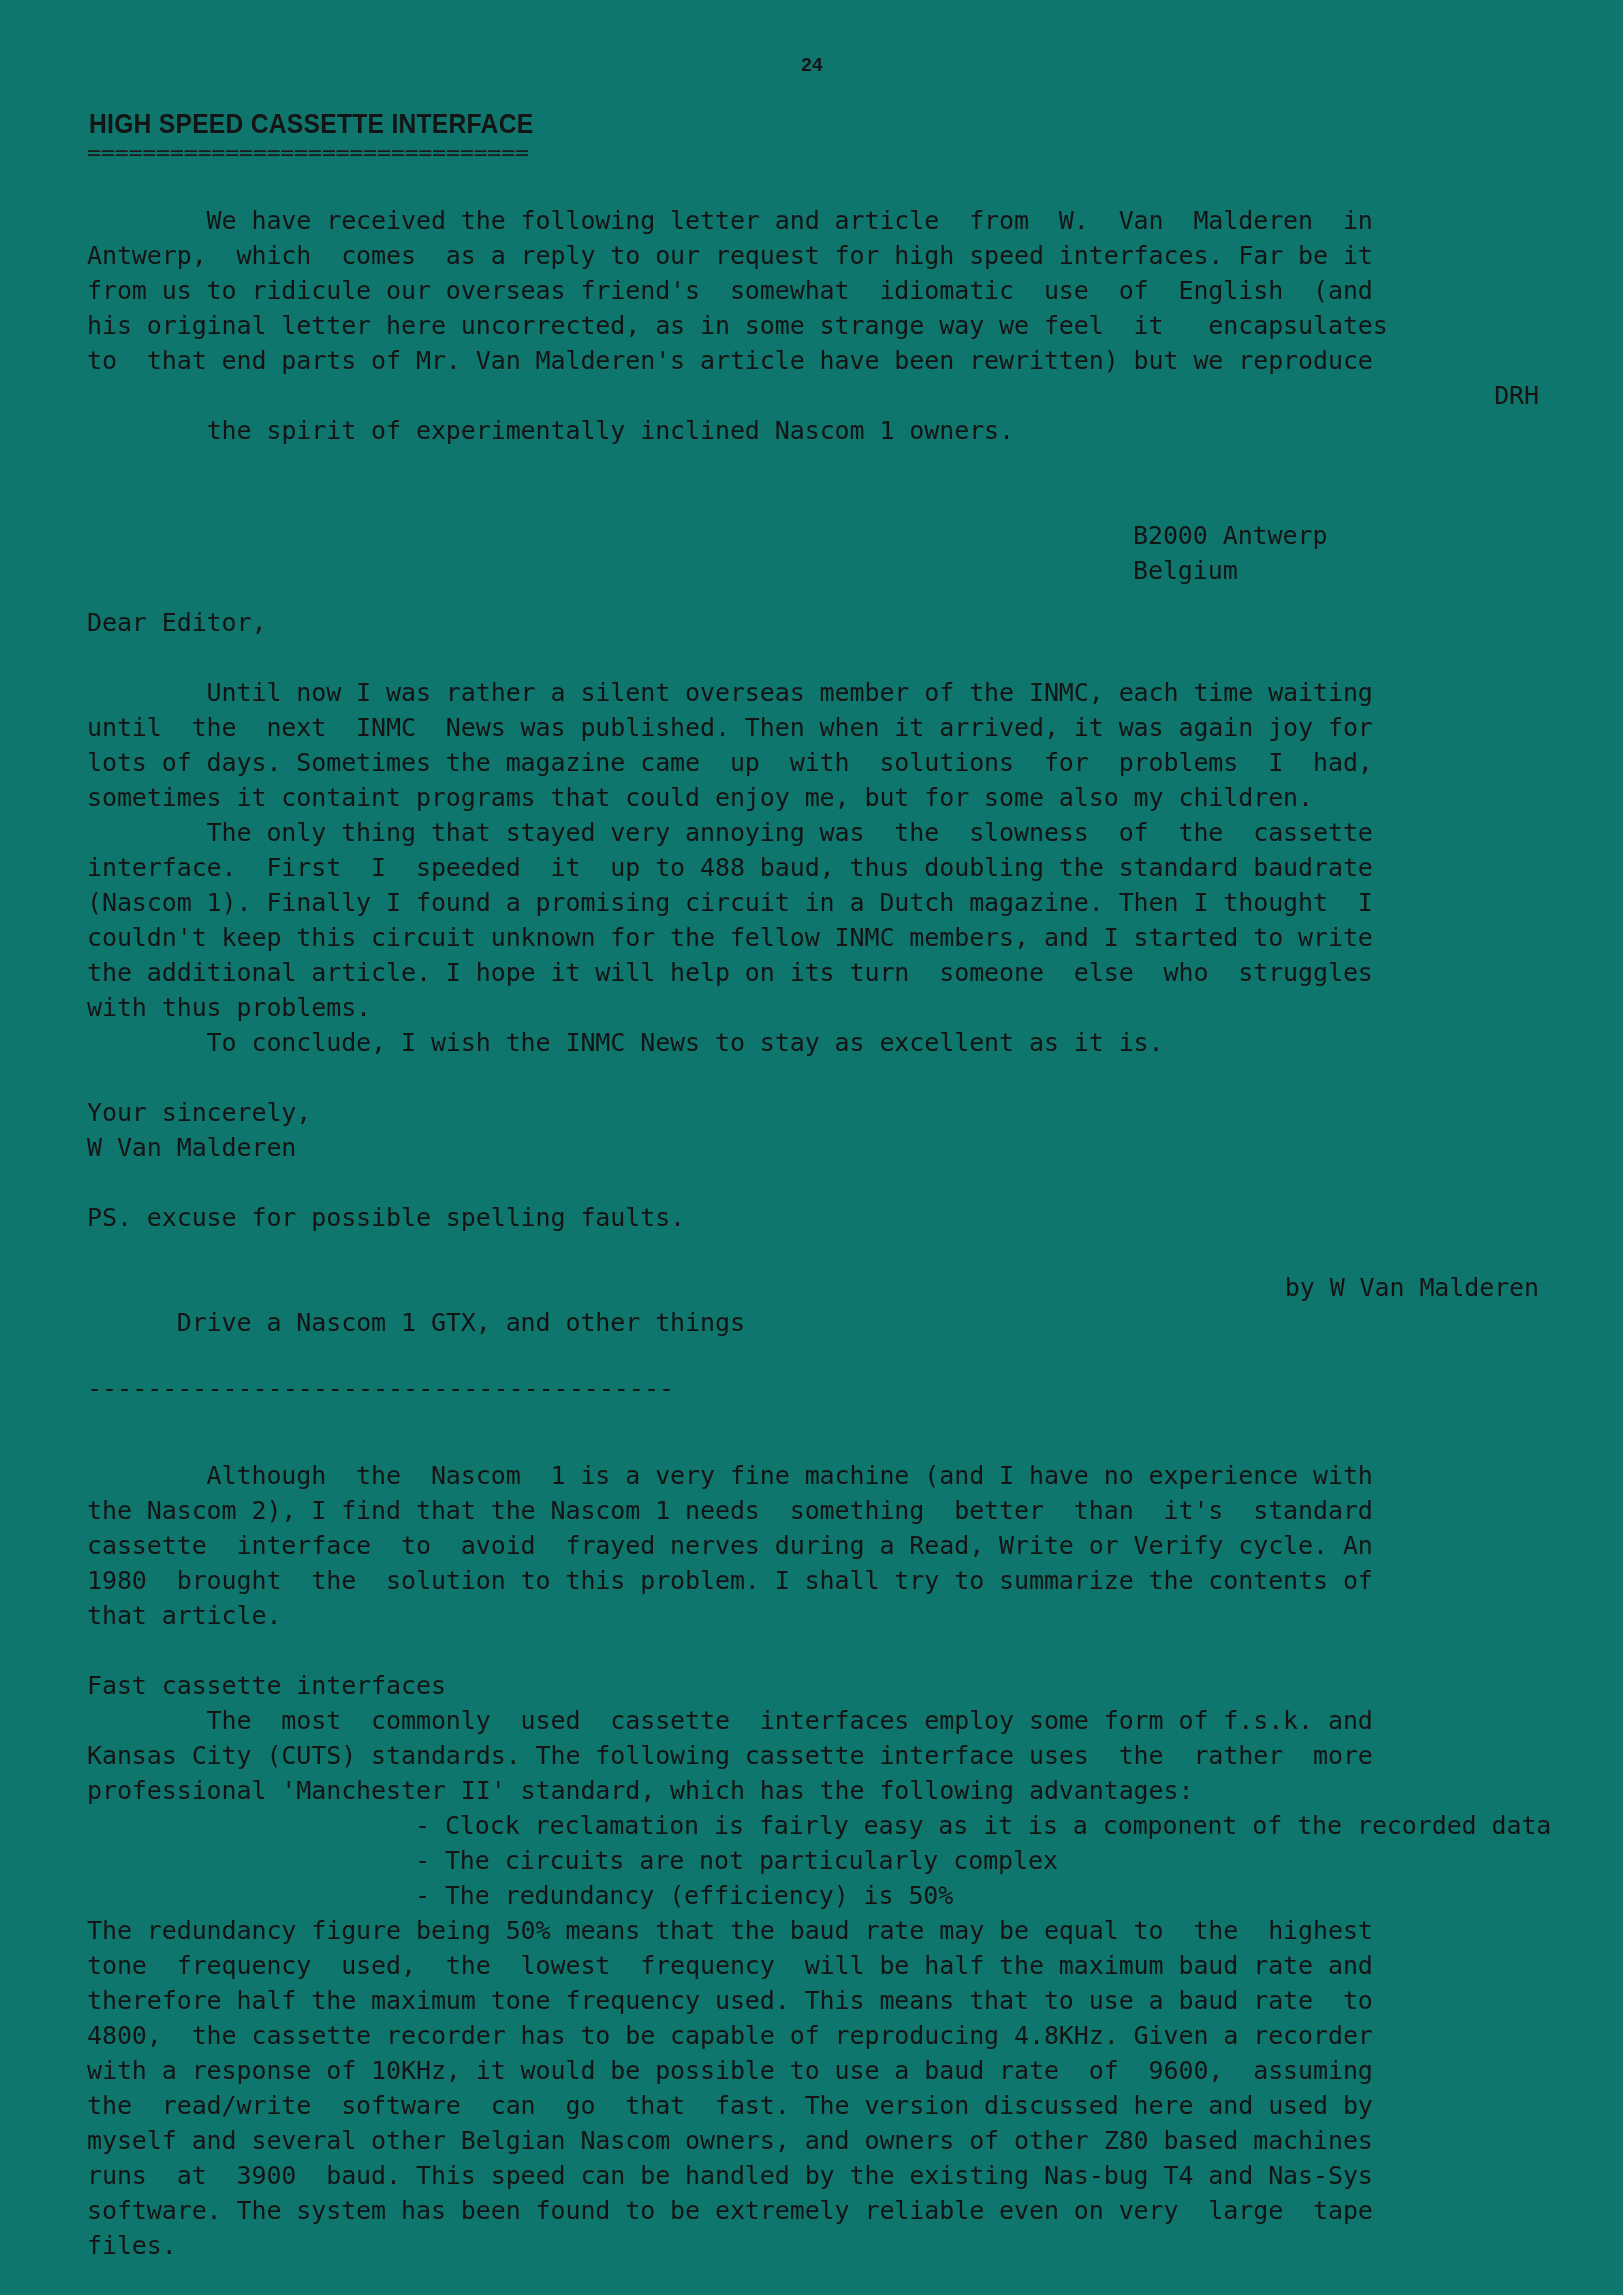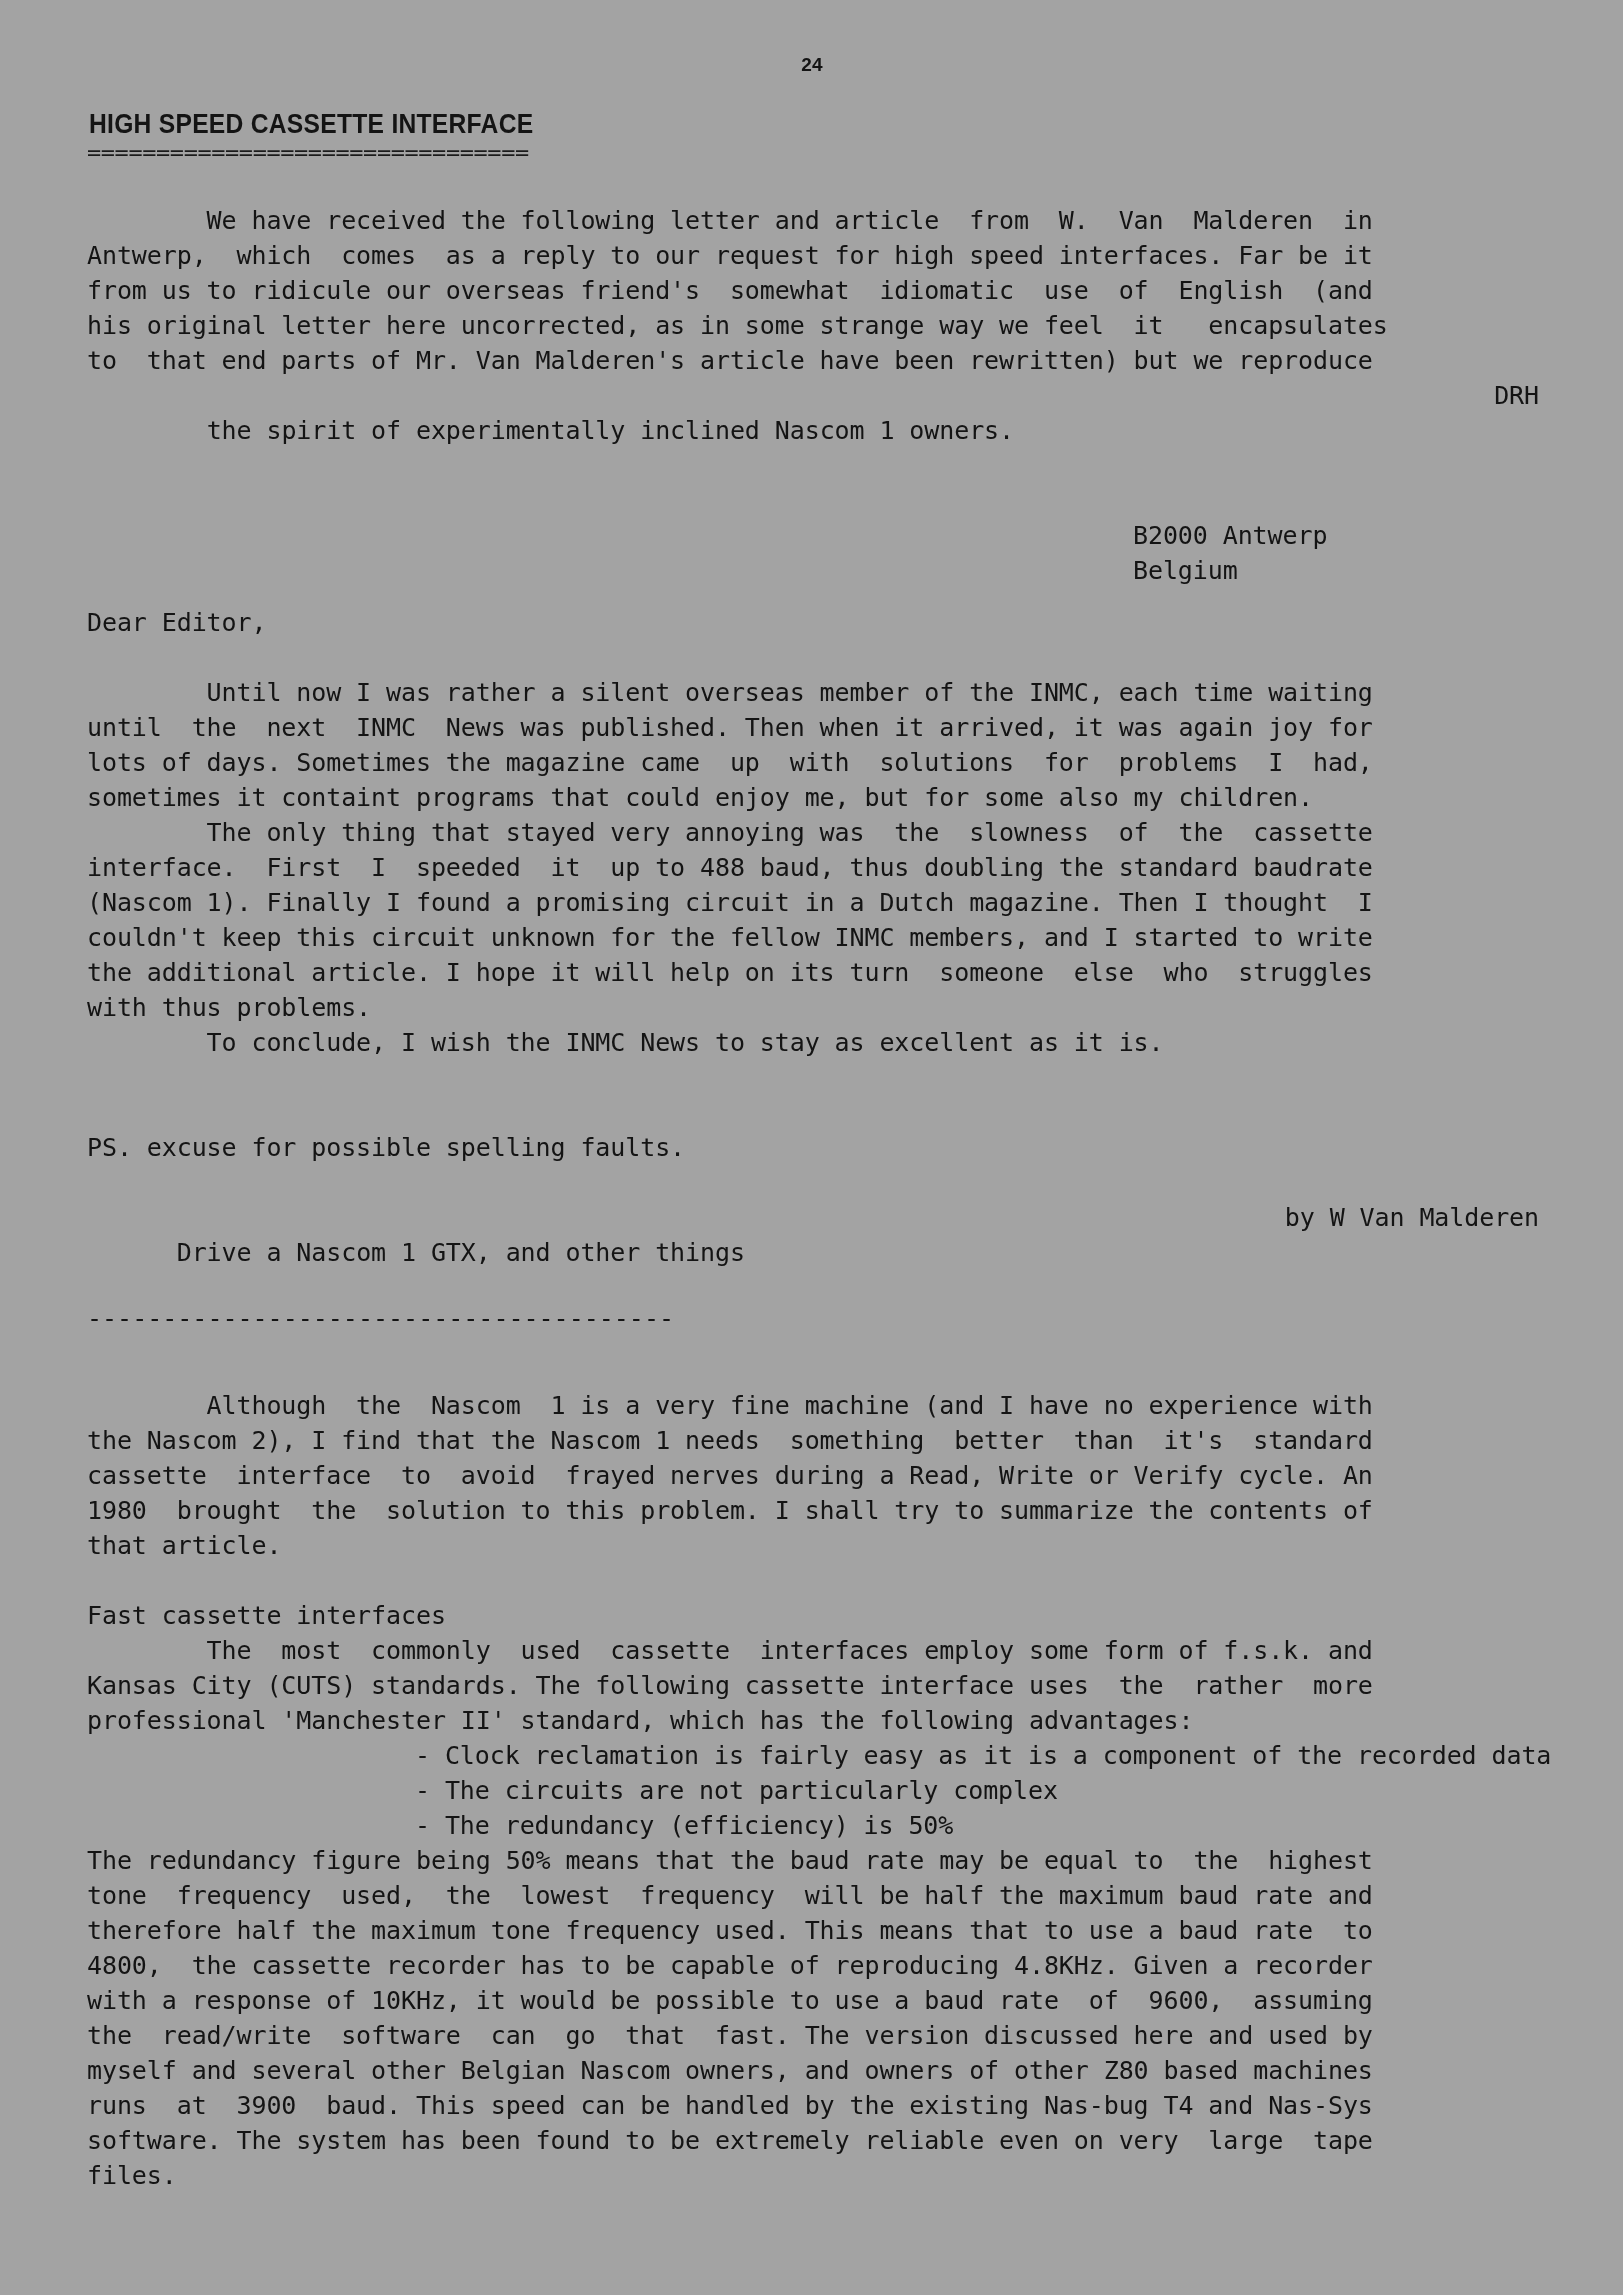--- a/index.html
+++ b/index.html
@@ -14,21 +14,21 @@
     font-family: "DejaVu Sans Mono", "Liberation Mono", monospace;
     color: #141414;
     overflow: hidden;
   }
 
   .page {
     position: absolute;
     left: 0; top: 0;
     width: 1624px;
     height: 2295px;
-    background: #a3a3a3;
+    background: #0f766e;
   }
 
   
   .page-number {
     position: absolute;
     top: 54px;
     left: 0;
     width: 1624px;
     text-align: center;
     font-family: "Liberation Sans", sans-serif;
@@ -166,20 +166,24 @@
       <span class="line">(Nascom 1). Finally I found a promising circuit in a Dutch magazine. Then I thought  I</span>
       <span class="line">couldn't keep this circuit unknown for the fellow INMC members, and I started to write</span>
       <span class="line">the additional article. I hope it will help on its turn  someone  else  who  struggles</span>
       <span class="line">with thus problems.</span>
     </div>
 
     <span class="line">        To conclude, I wish the INMC News to stay as excellent as it is.</span>
 
     <span class="spacer-h"></span>
 
+    <div>
+      <span class="line">Your sincerely,</span>
+      <span class="line">W Van Malderen</span>
+    </div>
 
     <span class="spacer-h"></span>
 
     <span class="line">PS. excuse for possible spelling faults.</span>
 
     <span class="spacer-h"></span>
 
     <span class="title-row">
       <span>Drive a Nascom 1 GTX, and other things</span><span class="byline">by W Van Malderen</span>
     </span>

